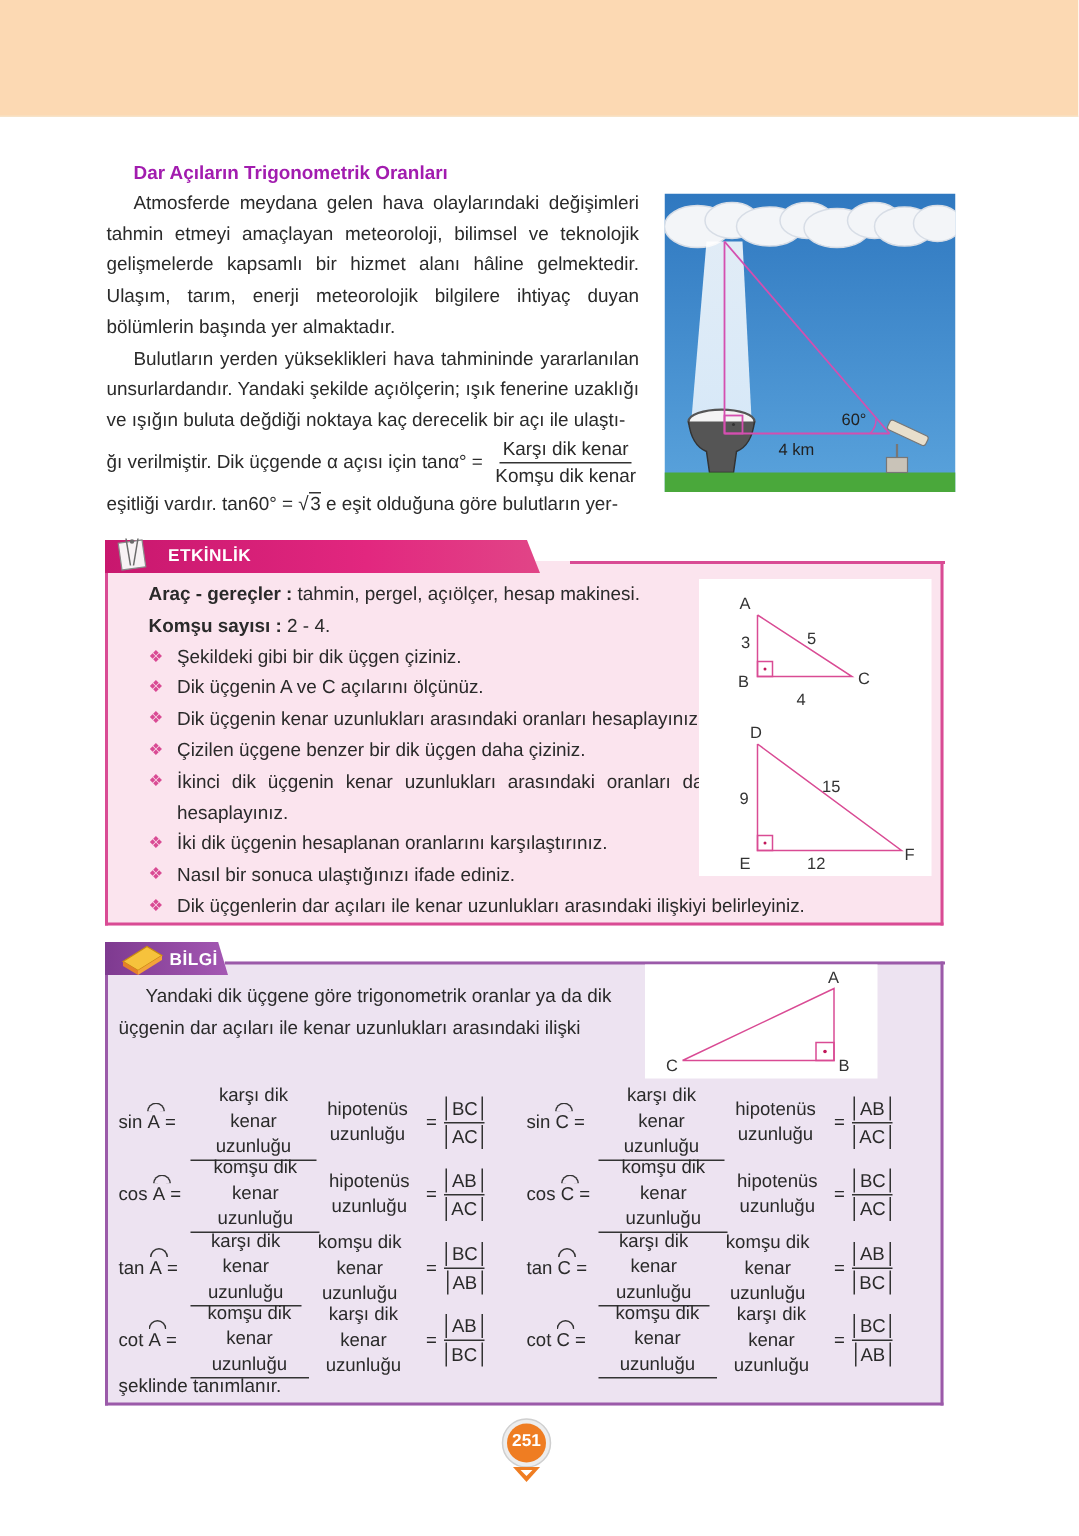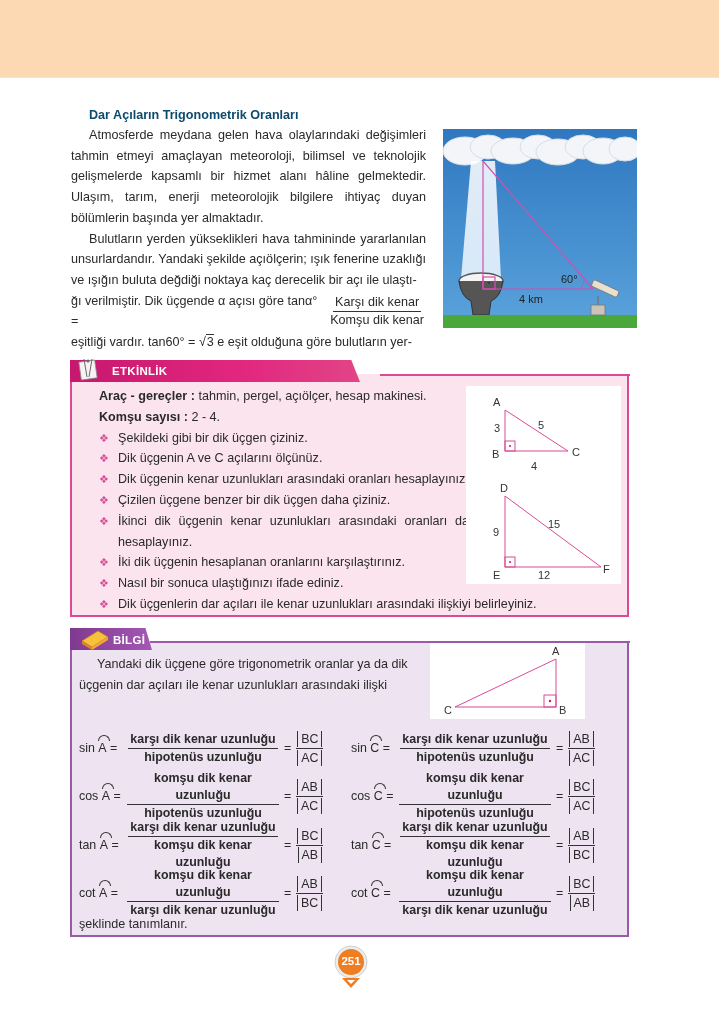--- a/index.html
+++ b/index.html
@@ -2,21 +2,21 @@
 <html><head>
   <meta charset="utf-8">
   <style>
     * { box-sizing: border-box; margin: 0; padding: 0; }
     html, body { width: 719px; height: 1024px; background: #ffffff; overflow: hidden; }
     body { position: relative; font-family: "Liberation Sans", sans-serif; color: #2a2a2a; font-size: 12.6px; line-height: 20.7px; }
 
     .top-band { position: absolute; left: 0; top: 0; width: 719px; height: 78px; background: #fcd9b3; border-bottom: 1px solid #f7e3c8; }
 
     .intro { position: absolute; left: 71px; top: 105px; width: 355px; }
-    .intro h2 { font-size: 12.6px; font-weight: bold; color: #0c4a6e; margin-left: 18px; line-height: 20px; }
+    .intro h2 { font-size: 12.6px; font-weight: bold; color: #a21caf; margin-left: 18px; line-height: 20px; }
     .intro p { text-align: justify; text-indent: 18px; }
     .fraction-line { display: flex; align-items: center; justify-content: space-between; }
     .frac { display: inline-flex; flex-direction: column; align-items: center; line-height: 17px; }
     .frac .num { border-bottom: 1px solid #333; padding: 0 2px; }
     .frac .den { padding: 0 2px; }
     .sqrt { border-top: 1px solid #333; padding-left: 1px; }
 
     .scene { position: absolute; left: 443px; top: 129px; width: 194px; height: 199px; }
 
     
@@ -43,21 +43,21 @@
     .bilgi-tab-title { position: absolute; left: 113px; top: 631px; font-weight: bold; color: #fff; font-size: 11.5px; line-height: 18px; letter-spacing: 0.3px; }
     .bilgi-icon { position: absolute; left: 80px; top: 627px; width: 30px; height: 24px; }
     .bilgi-intro { position: absolute; left: 79px; top: 654px; width: 345px; }
     .bilgi-intro p { text-indent: 18px; }
     .bilgi-fig { position: absolute; left: 430px; top: 643px; width: 155px; height: 76px; background: #ffffff; }
 
     .formula { position: absolute; display: flex; align-items: center; height: 40px; font-size: 12.4px; }
     .f-name { width: 48px; white-space: nowrap; }
     .hat { position: relative; display: inline-block; }
     .hat::before { content: ""; position: absolute; left: 0px; top: -3px; width: 10px; height: 5px; border: 1px solid #333; border-bottom: none; border-radius: 10px 10px 0 0; }
-    .f-frac { display: inline-flex; flex-direction: column; align-items: center; line-height: 17px; font-weight: bold; }
+    .f-frac { display: inline-flex; flex-direction: row; align-items: center; line-height: 17px; }
     .f-frac .num { border-bottom: 1px solid #333; padding: 0 2px; text-align: center; }
     .f-frac .den { padding: 0 2px; text-align: center; }
     .f-eq { margin: 0 5px; }
     .abs-frac { display: inline-flex; flex-direction: column; align-items: center; line-height: 18px; }
     .abs-frac .num { border-bottom: 1px solid #333; padding: 0 1px; }
     .abs { border-left: 1px solid #333; border-right: 1px solid #333; padding: 0 3px; display: inline-block; line-height: 16px; margin: 1px 0; }
 
     .bilgi-end { position: absolute; left: 79px; top: 914px; }
 
     .page-num { position: absolute; left: 333px; top: 945px; width: 36px; height: 46px; }
@@ -66,21 +66,21 @@
 </head>
 <body>
 
 <div class="top-band"></div>
 
 <div class="intro">
   <h2>Dar Açıların Trigonometrik Oranları</h2>
   <p>Atmosferde meydana gelen hava olaylarındaki değişimleri tahmin etmeyi amaçlayan meteoroloji, bilimsel ve teknolojik gelişmelerde kapsamlı bir hizmet alanı hâline gelmektedir. Ulaşım, tarım, enerji meteorolojik bilgilere ihtiyaç duyan bölümlerin başında yer almaktadır.</p>
   <p>Bulutların yerden yükseklikleri hava tahmininde yararlanılan unsurlardandır. Yandaki şekilde açıölçerin; ışık fenerine uzaklığı ve ışığın buluta değdiği noktaya kaç derecelik bir açı ile ulaştı-</p>
   <div class="fraction-line">
-    <span>ğı verilmiştir. Dik üçgende α açısı göre tanα° =</span>
+    <span>ğı verilmiştir. Dik üçgende α açısı için tanα° =</span>
     <span class="frac">
       <span class="num">Karşı dik kenar</span>
       <span class="den">Komşu dik kenar</span>
     </span>
   </div>
   <div style="text-align:justify;">
     <span>eşitliği vardır. tan60° = </span><span>√</span><span class="sqrt">3</span><span> e eşit olduğuna göre bulutların yer-</span>
   </div>
 </div>
 

